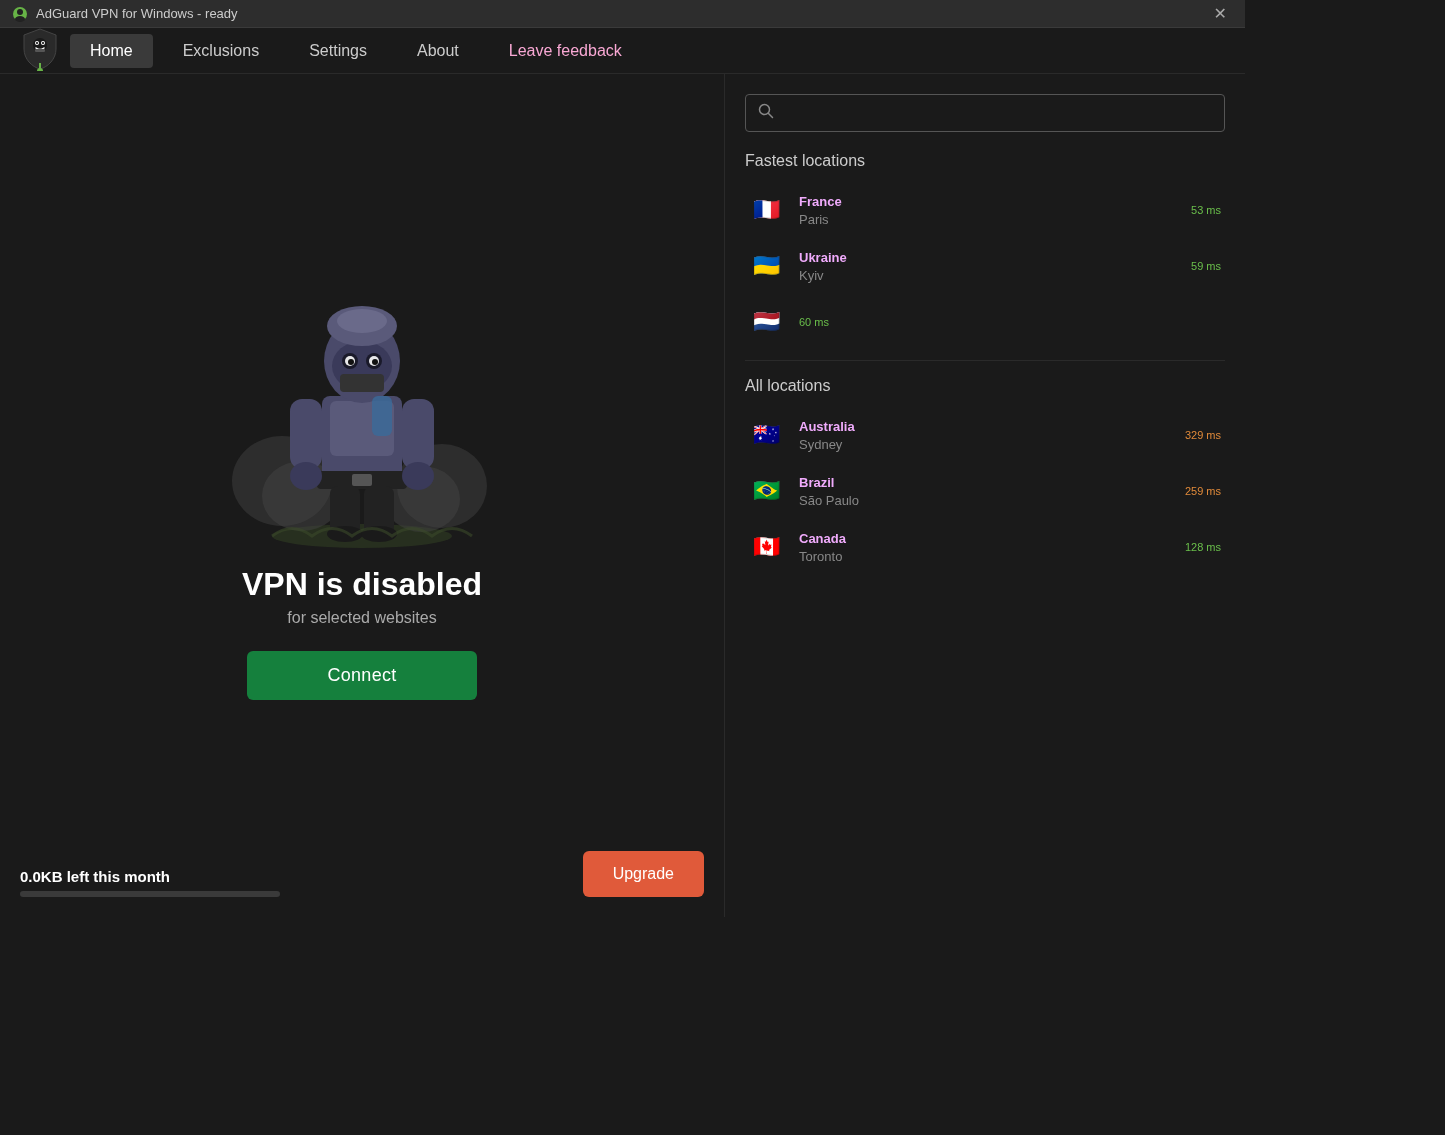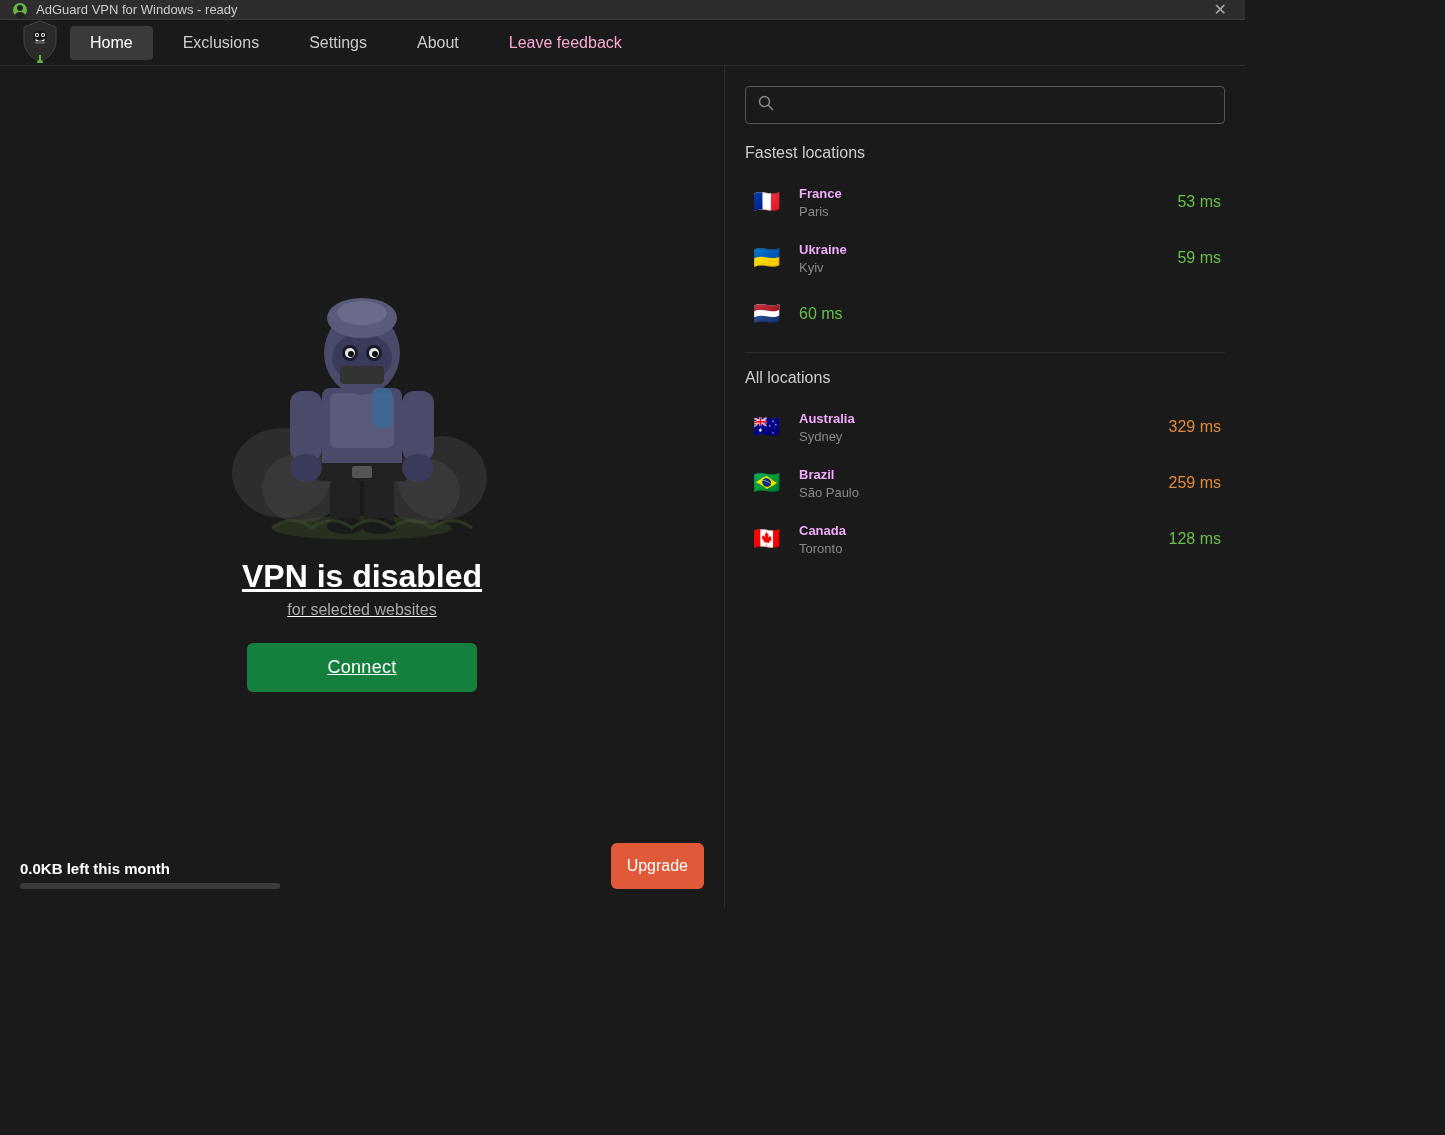--- a/index.html
+++ b/index.html
@@ -8,21 +8,21 @@
       height: 935px;
       background: #1a1a1a;
       font-family: 'Segoe UI', Arial, sans-serif;
       color: #ffffff;
       overflow: hidden;
     }
 
     
     .titlebar {
       background: #2d2d2d;
-      height: 20px;
+      height: 28px;
       display: flex;
       align-items: center;
       justify-content: space-between;
       padding: 0 12px;
       border-bottom: 1px solid #3a3a3a;
     }
     .titlebar-left {
       display: flex;
       align-items: center;
       gap: 8px;
@@ -149,21 +149,21 @@
       width: 0%;
       height: 100%;
       background: #555555;
       border-radius: 3px;
     }
     .upgrade-btn {
       background: #e05a3a;
       color: #ffffff;
       border: none;
       border-radius: 6px;
-      padding: 14px 16px;
+      padding: 14px 30px;
       font-size: 16px;
       cursor: pointer;
       font-weight: 500;
     }
 
     
     .right-panel {
       width: 520px;
       background: #1a1a1a;
       display: flex;
@@ -235,21 +235,21 @@
       font-size: 13px;
       font-weight: 700;
       color: #f0abfc;
     }
     .location-city {
       font-size: 13px;
       color: #888888;
       margin-top: 3px;
     }
     .location-ms {
-      font-size: 16px;
+      font-size: 11px;
       font-weight: 500;
     }
     .ms-green { color: #6abf4b; }
     .ms-orange { color: #e08a3a; }
 
     .section-divider {
       height: 1px;
       background: #2a2a2a;
       margin: 10px 0 16px 0;
     }
@@ -289,21 +289,21 @@
   <div class="nav-item active">Home</div>
   <div class="nav-item">Exclusions</div>
   <div class="nav-item">Settings</div>
   <div class="nav-item">About</div>
   <div class="nav-item feedback">Leave feedback</div>
 </div>
 
 <div class="main-content">
 
   <div class="left-panel">
-    <div style="display:flex; flex-direction:column; align-items:center; flex:1; justify-content:center;text-decoration:underline;">
+    <div style="display:flex; flex-direction:column; align-items:center; flex:1; justify-content:center;">
 
       <div class="character-container">
         <svg width="280" height="310" viewBox="0 0 280 310" fill="none">
 
           <ellipse cx="140" cy="295" rx="90" ry="12" fill="#2a3520" opacity="0.8"></ellipse>
 
           <ellipse cx="60" cy="240" rx="50" ry="45" fill="#3a3a3a" opacity="0.6"></ellipse>
           <ellipse cx="220" cy="245" rx="45" ry="42" fill="#3a3a3a" opacity="0.6"></ellipse>
           <ellipse cx="80" cy="255" rx="40" ry="35" fill="#444" opacity="0.5"></ellipse>
           <ellipse cx="200" cy="258" rx="38" ry="33" fill="#444" opacity="0.5"></ellipse>

